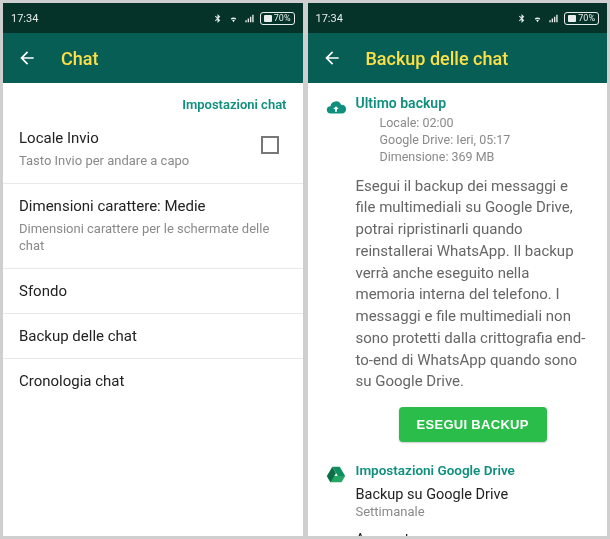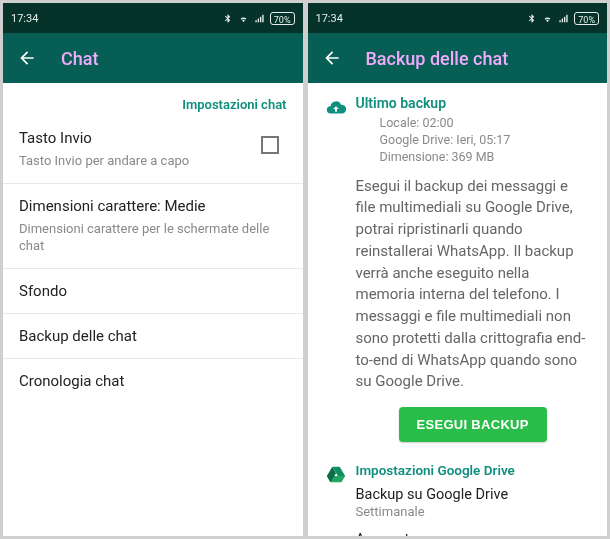--- a/index.html
+++ b/index.html
@@ -29,30 +29,30 @@
       padding: 15px 8px;
       color: #e6edeb;
       font-size: 11px;
     }
     .status-left { display: flex; align-items: center; gap: 3px; }
     .status-right { display: flex; align-items: center; gap: 5px; }
     .status-right svg { width: 11px; height: 11px; }
     .battery-box {
       display: flex; align-items: center; gap: 2px;
       border: 1px solid #e6edeb; border-radius: 3px;
-      padding: 0 3px; font-size: 9px; height: 13px; flex-direction: column;
+      padding: 0 3px; font-size: 9px; height: 13px;
     }
     .app-bar {
       height: 50px;
       background: #075e54;
       display: flex;
       align-items: center;
       padding: 0 14px;
       gap: 24px;
-      color: #f0abfc;
+      color: #fde047;
     }
     .app-bar .title {
       font-size: 18px; font-weight: 500;
     }
     .content { flex: 1; overflow-y: auto; background: #fff; }
     .section-header {
       padding: 14px 16px 4px;
       font-size: 13px;
       font-weight: 600;
       color: #0f8f7e;
@@ -137,21 +137,21 @@
     <svg width="20" height="20" viewBox="0 0 24 24" fill="#fff">
         <path d="M20 11H7.8l5.6-5.6L12 4l-8 8 8 8 1.4-1.4L7.8 13H20z"></path>
       </svg>
     <span class="title">Chat</span>
   </div>
 
   <div class="content">
     <div class="section-header">Impostazioni chat</div>
 
     <div class="list-item">
-      <div class="primary">Tasto Invio</div>
+      <div class="primary">Locale Invio</div>
       <div class="secondary">Tasto Invio per andare a capo</div>
       <div class="checkbox"></div>
     </div>
 
     <div class="list-item">
       <div class="primary">Dimensioni carattere: Medie</div>
       <div class="secondary">Dimensioni carattere per le schermate delle chat</div>
     </div>
 
     <div class="list-item">

